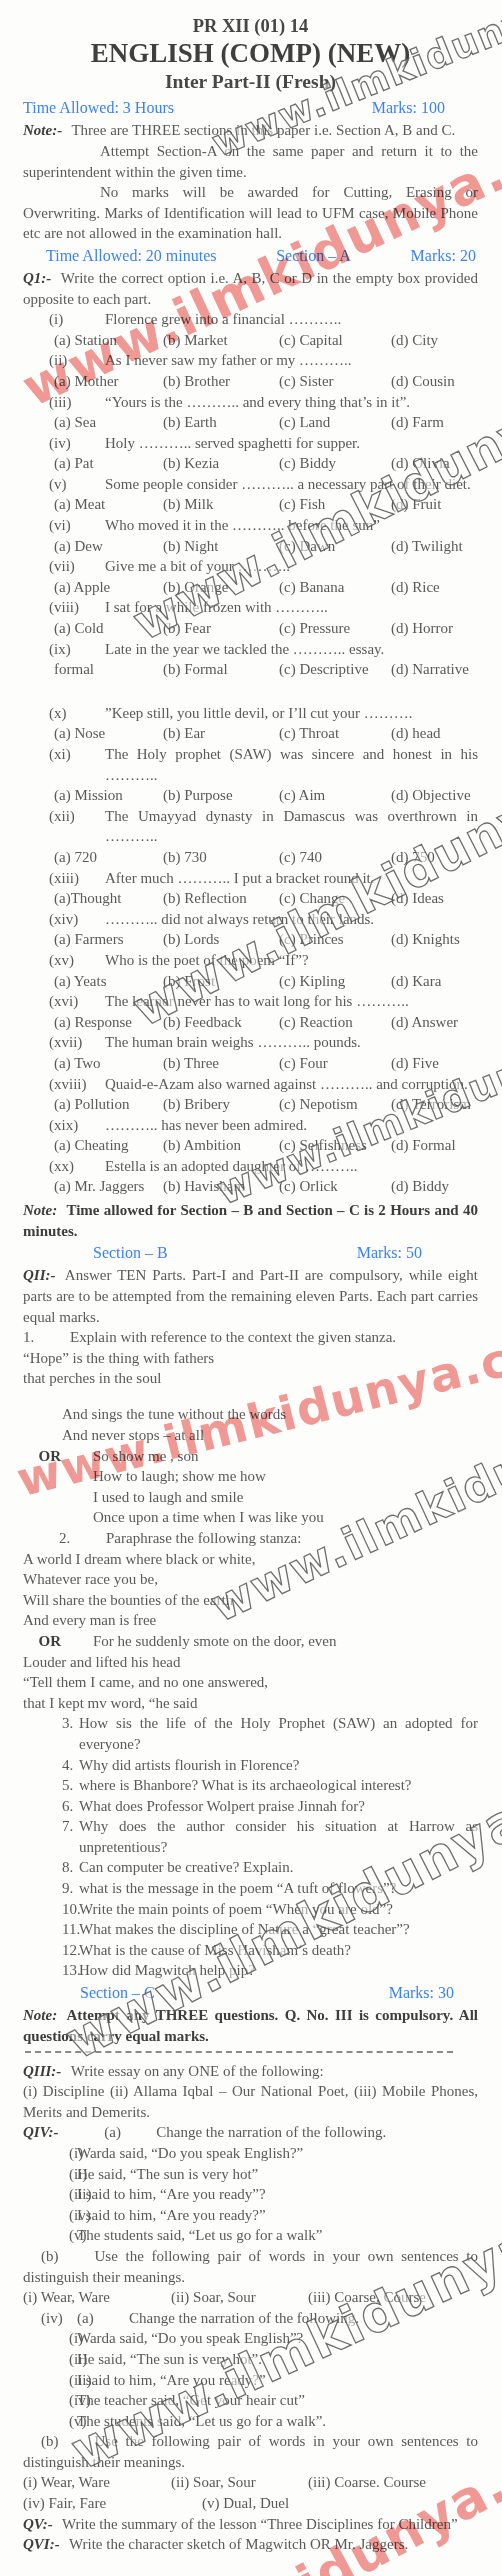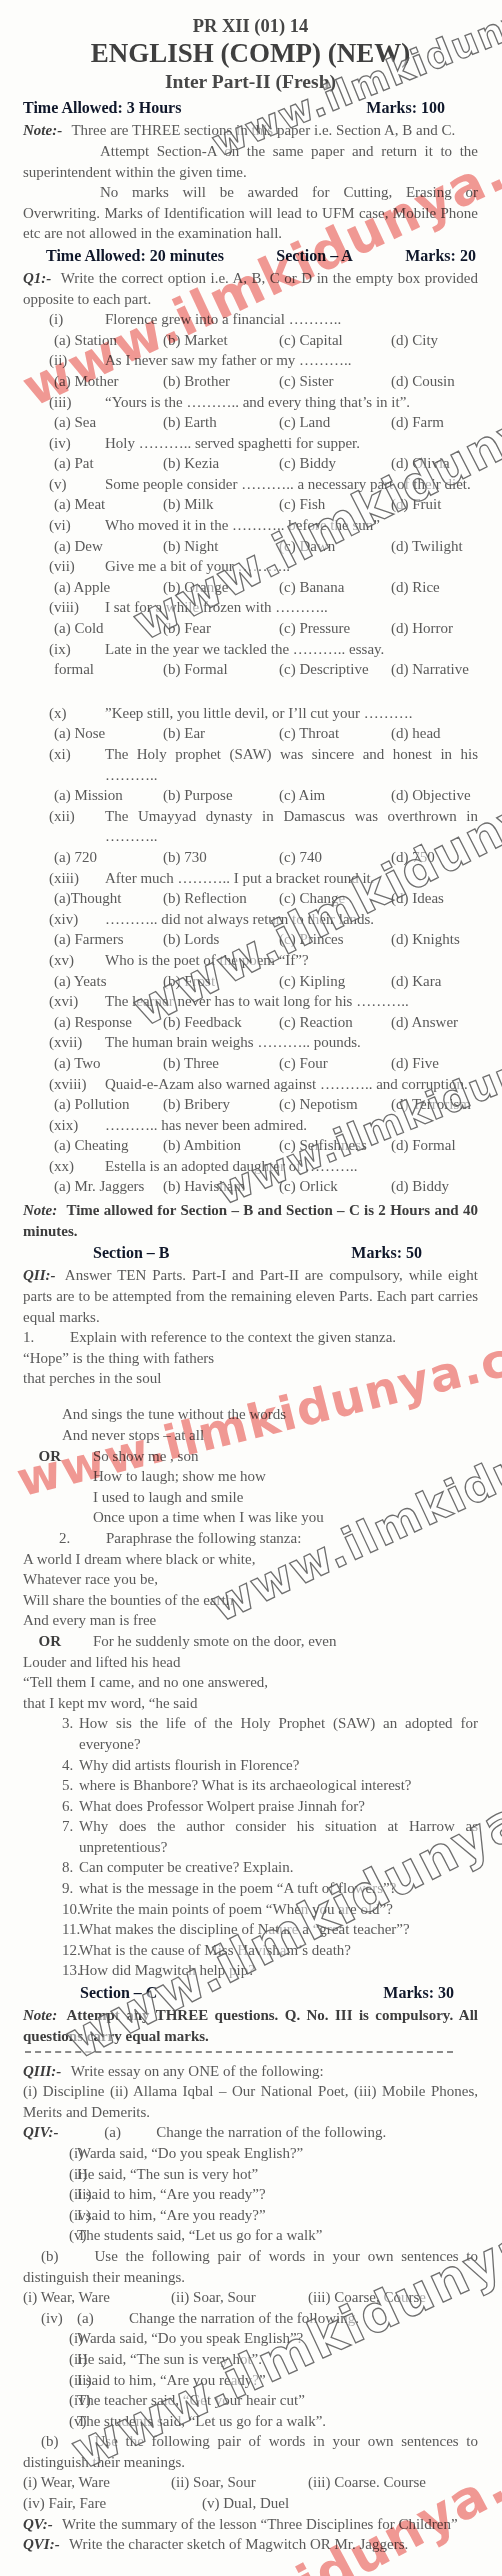--- a/index.html
+++ b/index.html
@@ -10,21 +10,21 @@
     overflow:hidden;
     font-family:"Liberation Serif","DejaVu Serif",serif;
     color:#5a5a5a;
   }
   .content{
     position:relative;z-index:1;
     padding:13.4px 25px 0 23px;
     font-size:15px;line-height:20.6px;
   }
   .center{text-align:center;}
-  .bold{font-weight:bold;color:#0f172a;}
+  .bold{font-weight:normal;color:#3b82f6;}
   .t1{font-size:18.5px;line-height:26px;font-weight:bold;color:#454545;}
   .t2{font-size:27px;line-height:29px;font-weight:bold;color:#3f3f3f;}
   .t3{font-size:19.6px;line-height:28px;font-weight:bold;color:#474747;}
   .row{display:flex;justify-content:space-between;align-items:baseline;font-size:16px;line-height:24px;}
   .head-row{padding:0 33px 0 0;}
   .seca-row{padding:0 2.1px 0 23px;}
   .secb-row{padding:0 56px 0 70px;}
   .secc-row{padding:0 24px 0 57px;}
   .para{margin:0;text-align:justify;}
   .indent{text-indent:77px;}

